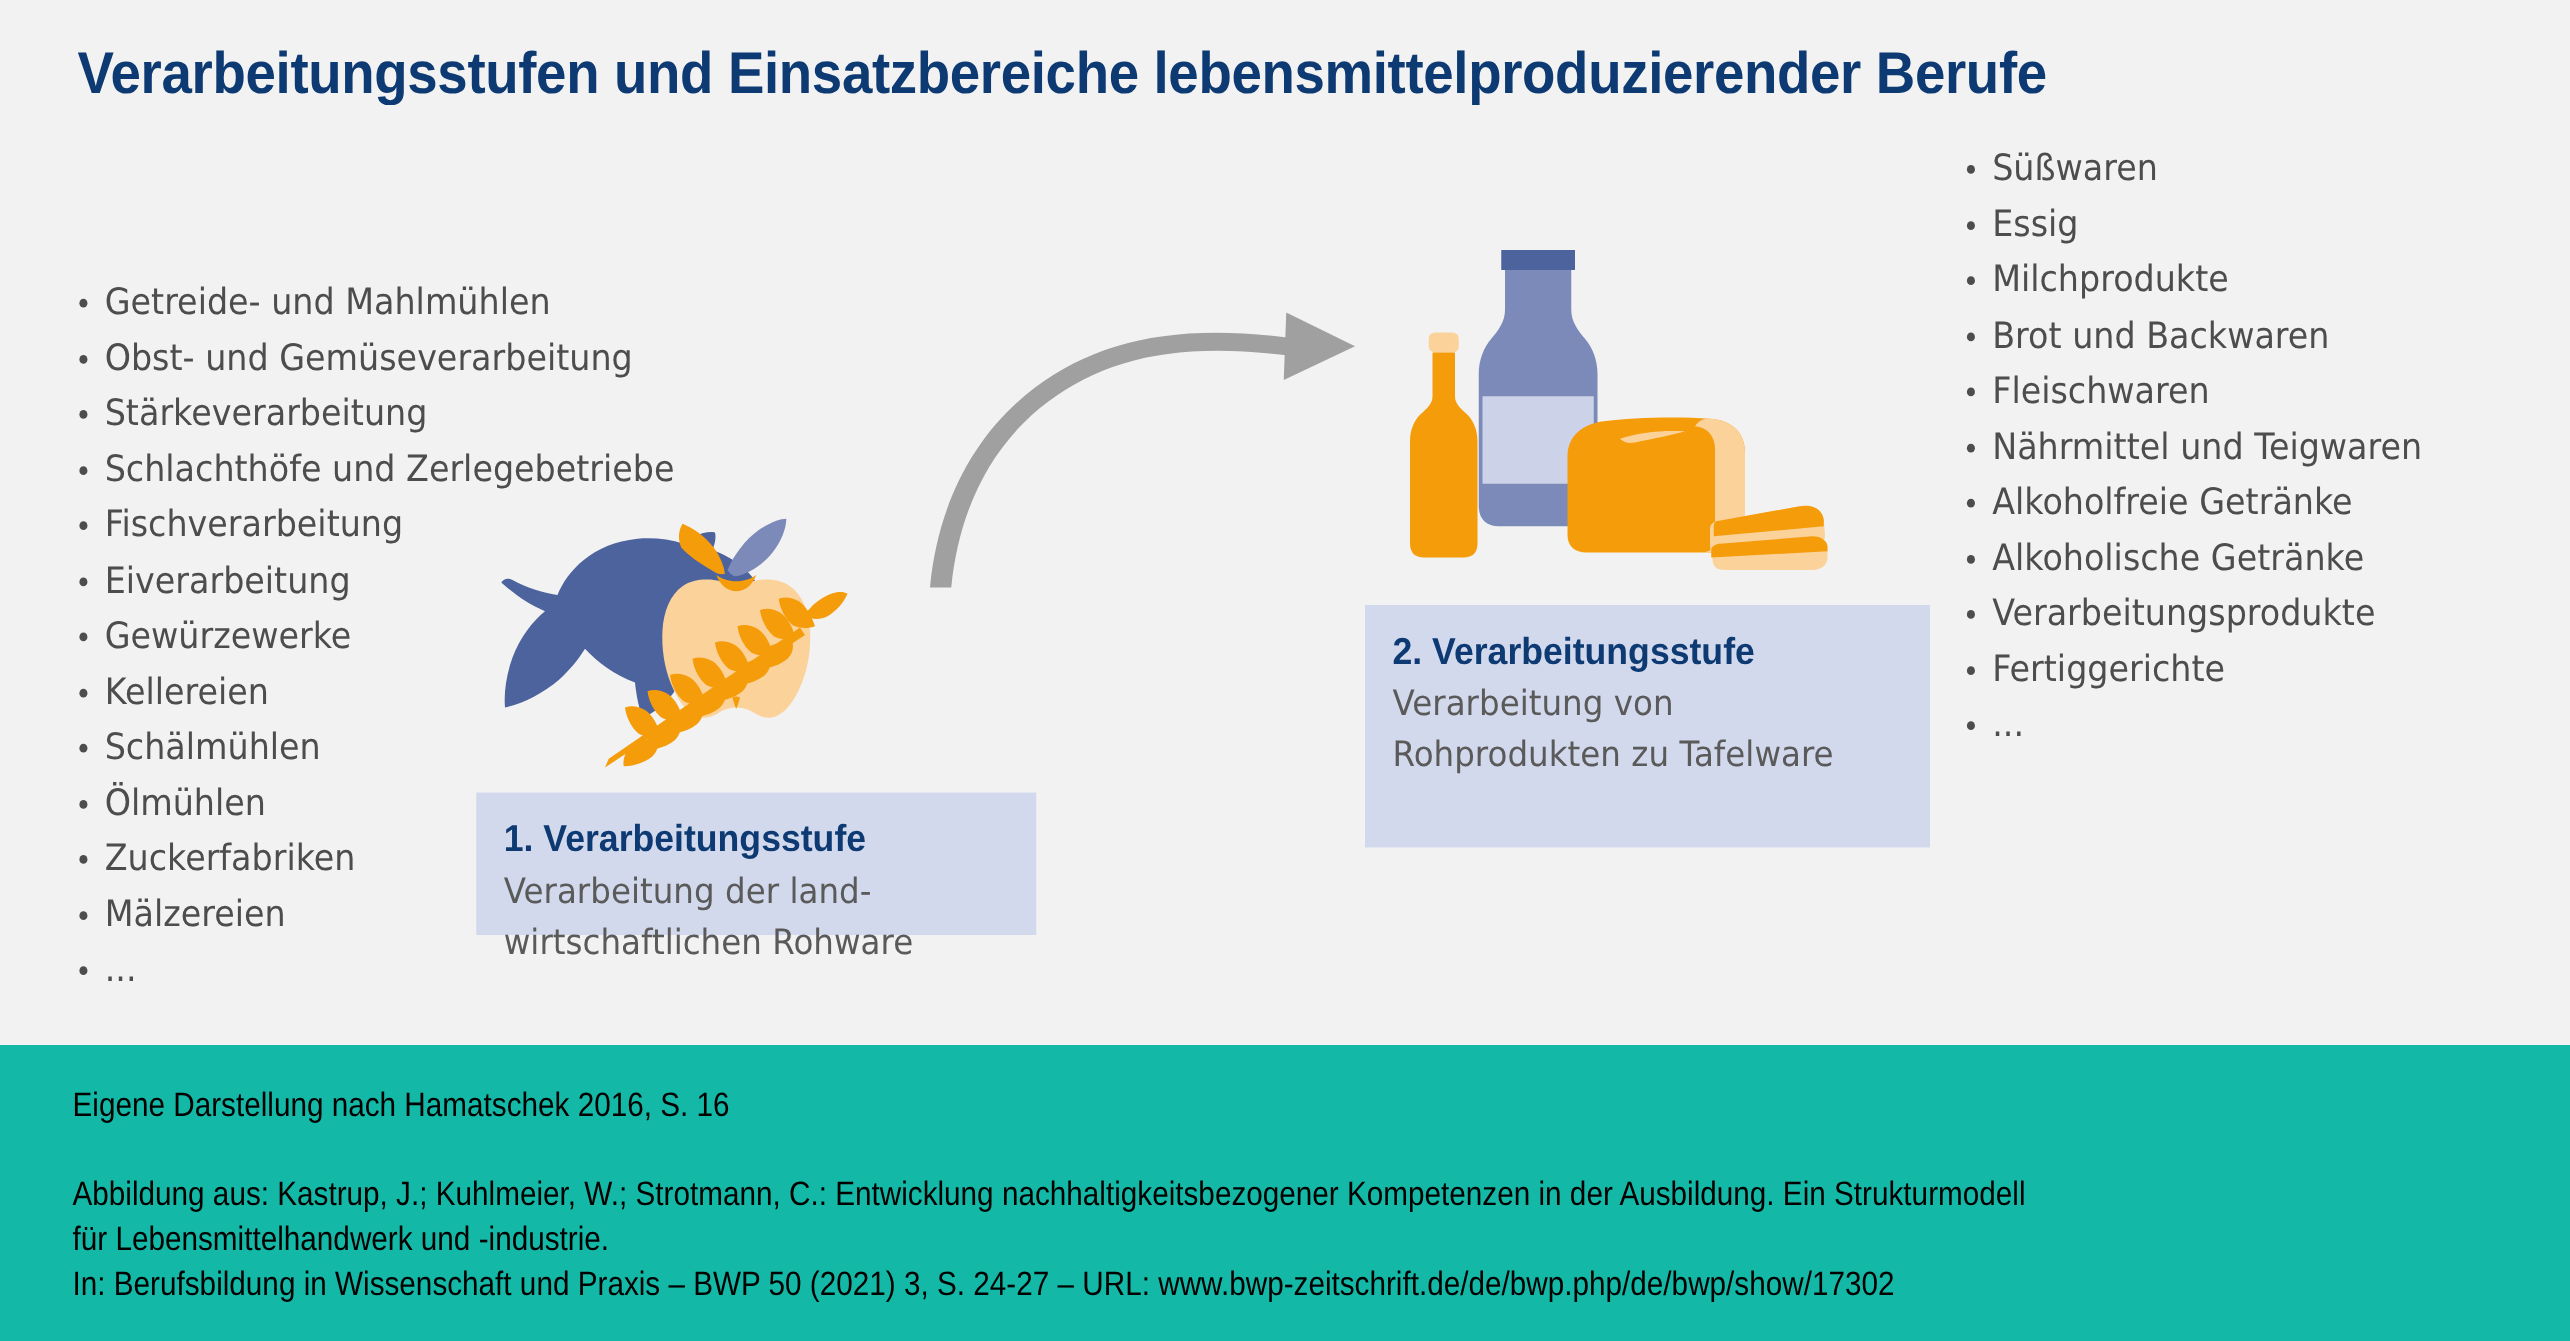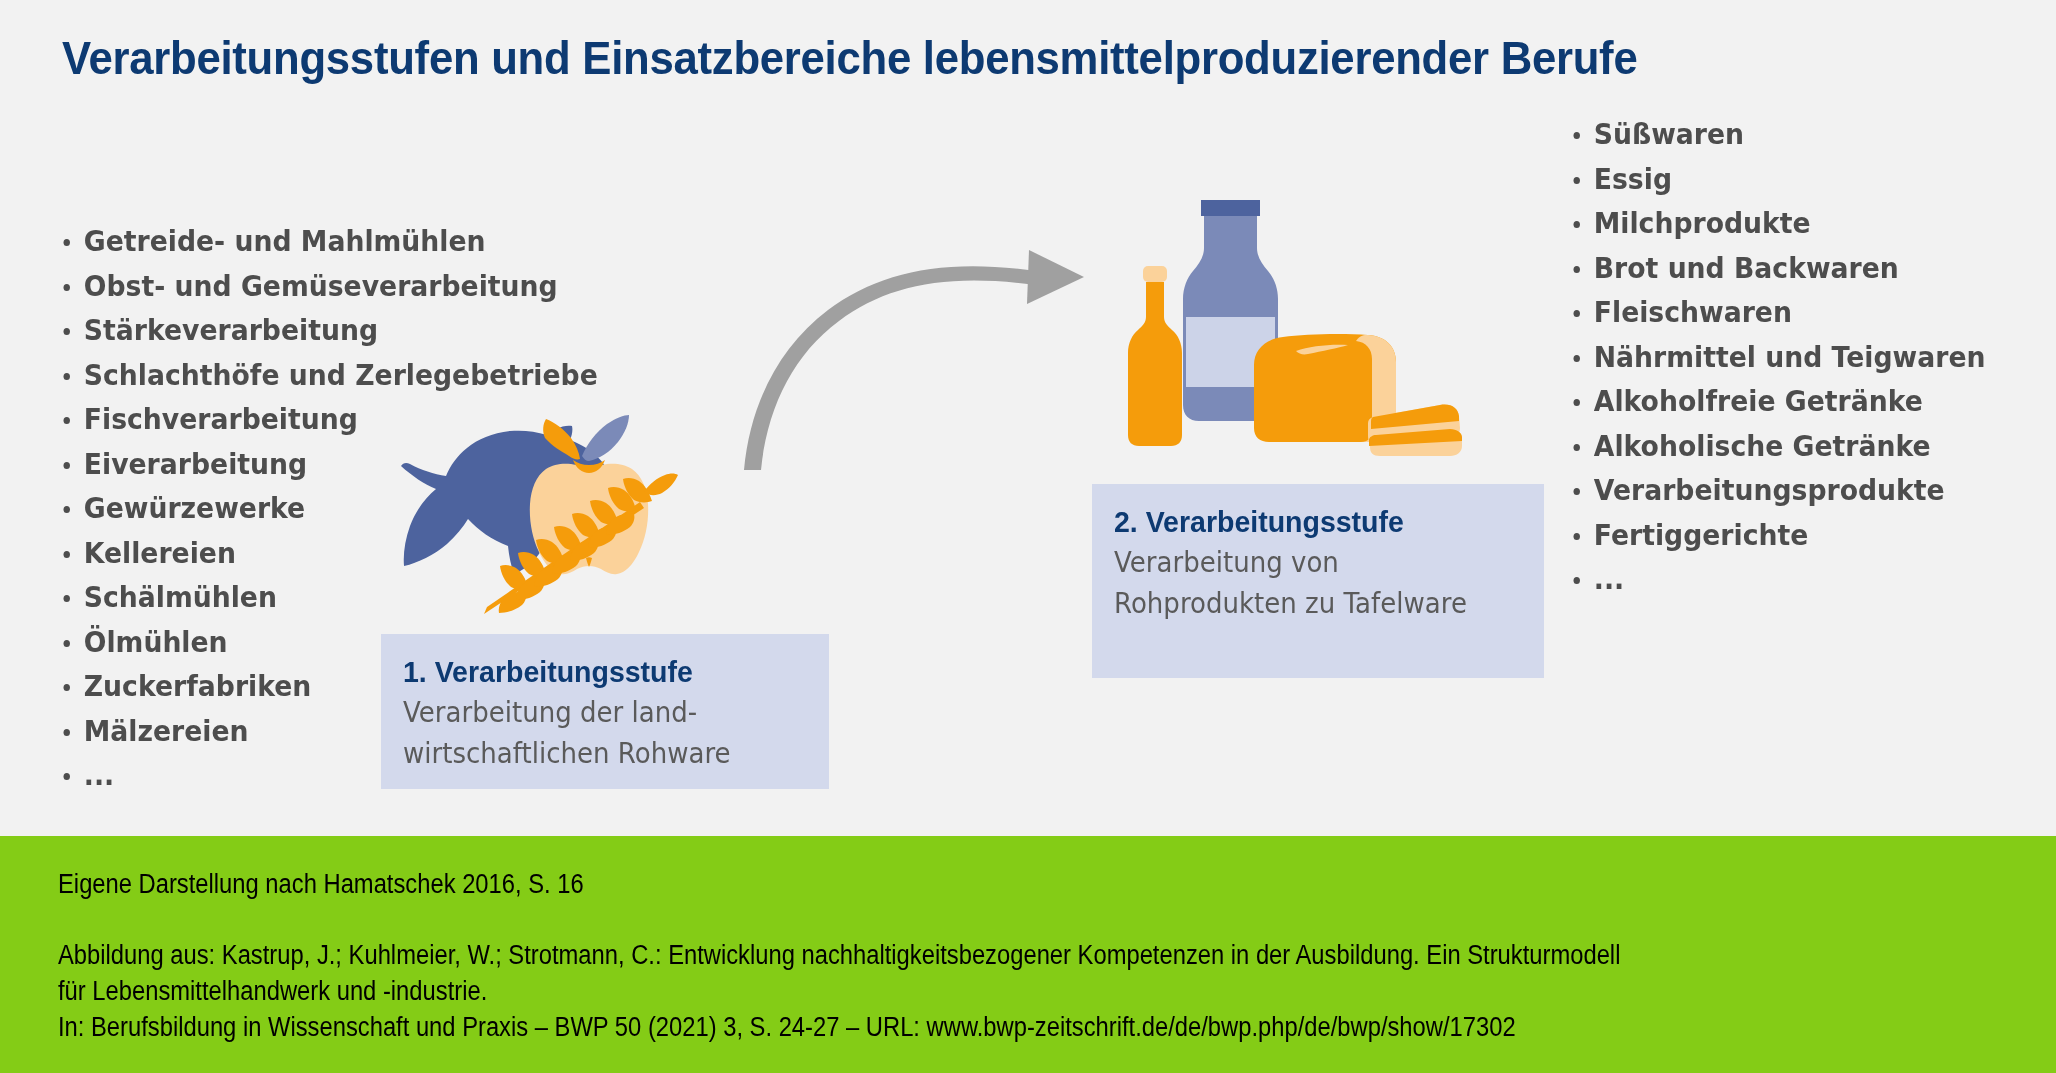--- a/index.html
+++ b/index.html
@@ -8,21 +8,21 @@
     padding: 0;
     background: #ffffff;
   }
   body {
     font-family: "Liberation Sans", "DejaVu Sans", sans-serif;
   }
   #canvas {
     position: relative;
     width: 2056px;
     height: 1073px;
-    background: #84cc16;
+    background: #14b8a6;
     overflow: hidden;
   }
 
   
   .panel {
     position: absolute;
     left: 0;
     top: 0;
     width: 2056px;
     height: 836px;
@@ -44,21 +44,20 @@
     transform: scaleX(0.93);
     transform-origin: left center;
   }
 
   
   .bullet-list {
     position: absolute;
     margin: 0;
     padding: 0;
     list-style: none;
-    font-weight: bold;
   }
   .bullet-list li {
     position: relative;
     padding-left: 28px;
     font-size: 29px;
     line-height: 44.5px;
     color: #4d4d4d;
     white-space: nowrap;
     font-family: "DejaVu Sans", "Liberation Sans", sans-serif;
     transform: scaleX(0.92);
@@ -95,21 +94,21 @@
     transform-origin: left center;
   }
   .stage-box .stage-desc {
     font-family: "DejaVu Sans", "Liberation Sans", sans-serif;
     font-size: 28px;
     color: #5a5a5a;
     line-height: 41px;
     transform: scaleX(0.93);
     transform-origin: left center;
   }
-  #stage-box-1 { left: 381px;  top: 634px; width: 448px; height: 155px; }
+  #stage-box-1 { left: 381px;  top: 634px; width: 448px; height: 114px; }
   #stage-box-2 { left: 1092px; top: 484px; width: 452px; height: 194px; }
 
   
   .illustration {
     position: absolute;
   }
   #illu-raw     { left: 368px;  top: 380px; width: 430px; height: 245px; }
   #illu-arrow   { left: 700px;  top: 230px; width: 400px; height: 265px; }
   #illu-product { left: 1080px; top: 165px; width: 430px; height: 305px; }
 

